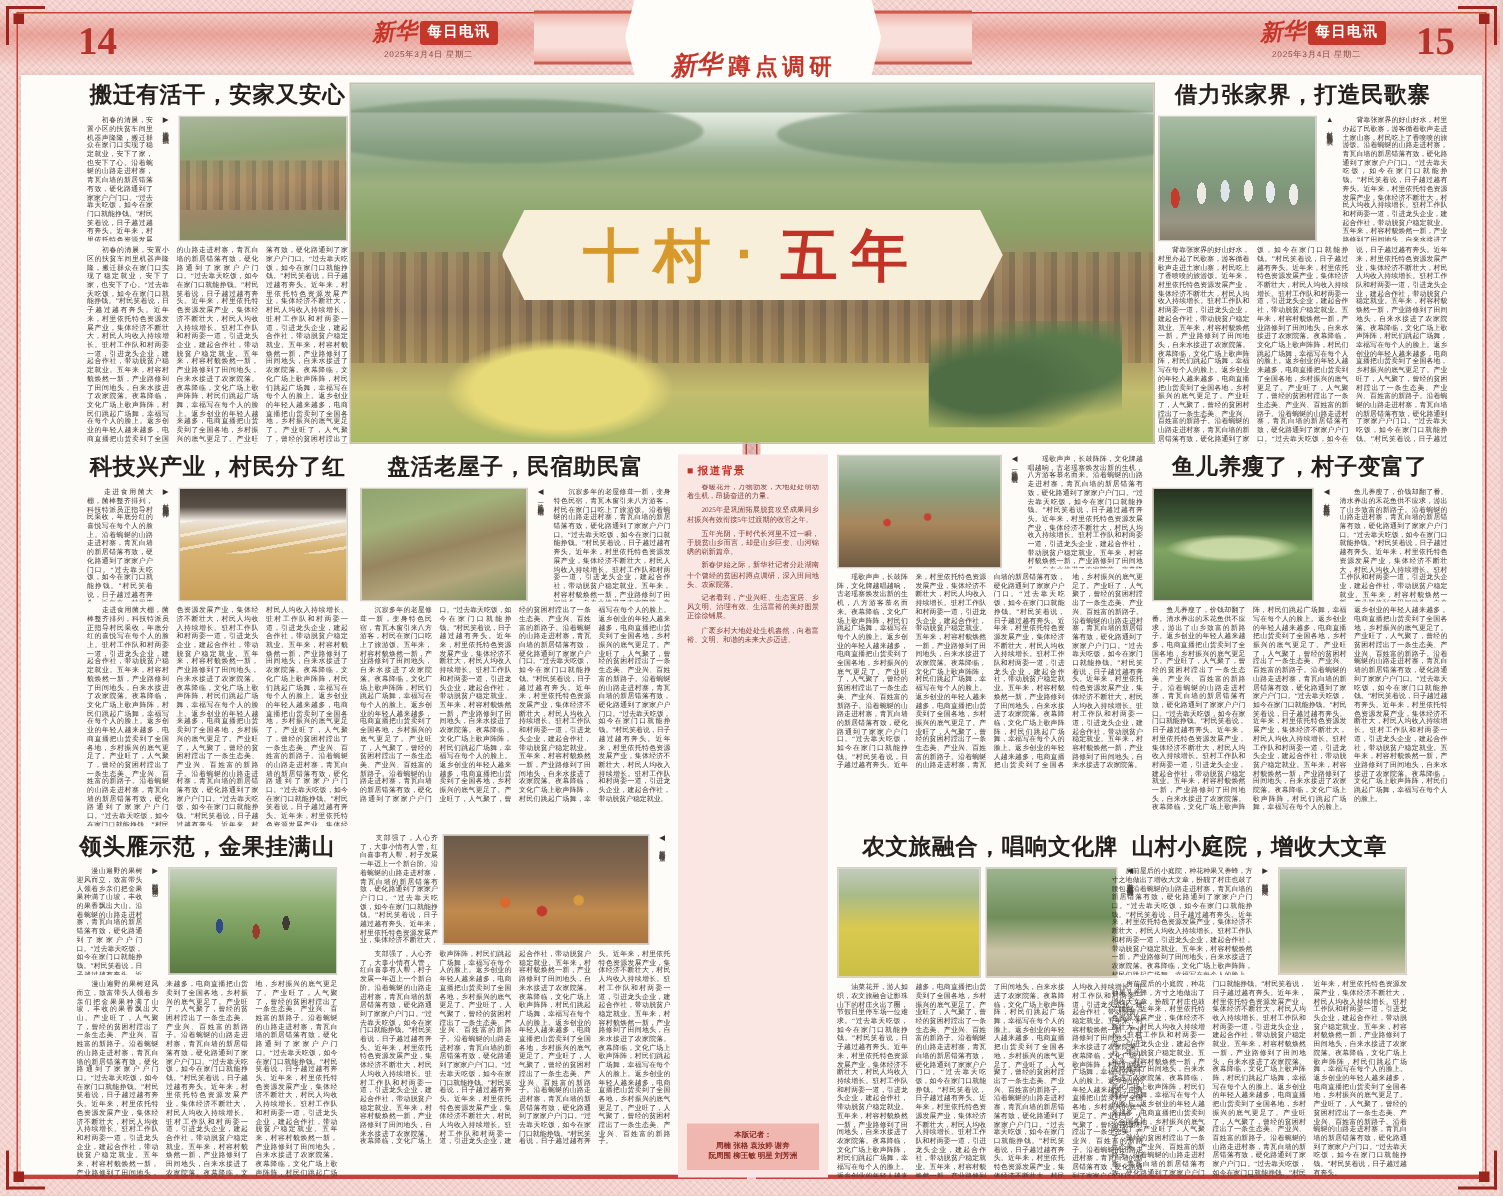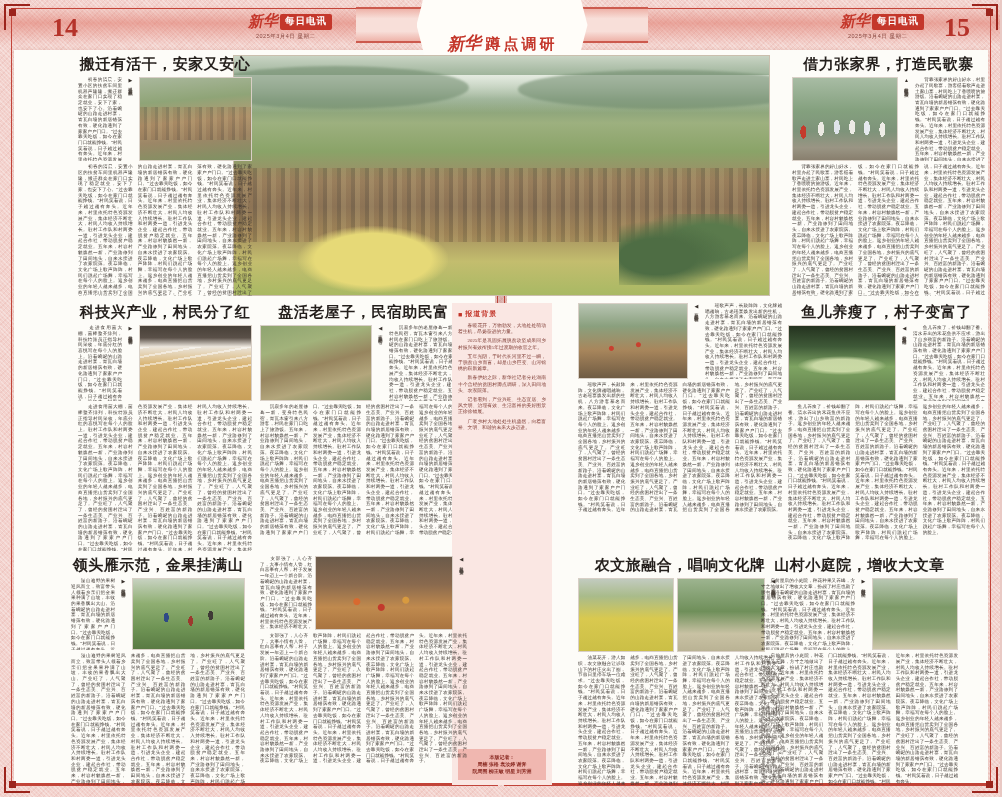--- a/index.html
+++ b/index.html
@@ -45,21 +45,21 @@
   .pond{position:absolute;left:12%;bottom:1%;width:28%;height:28%;
     background:radial-gradient(ellipse at center,#e6d977 0 55%,rgba(230,217,119,0) 72%);}
   .trees{position:absolute;right:4%;bottom:4%;width:24%;height:30%;
     background:radial-gradient(ellipse at 30% 60%,#4e6d44 0 30%,rgba(78,109,68,0) 60%),radial-gradient(ellipse at 70% 40%,#5a7a4c 0 30%,rgba(90,122,76,0) 60%);}
   .banner{position:absolute;left:50%;top:84px;transform:translateX(-50%);width:334px;height:60px;
     background:#f7efd9;clip-path:polygon(0 50%,4.5% 0,95.5% 0,100% 50%,95.5% 100%,4.5% 100%);
     display:flex;align-items:center;justify-content:center;gap:8px;}
   .banner .b1{color:#d8992c;} .banner .bd{color:#d8992c;} .banner .b2{color:#c23327;}
   .banner span{font-size:38px;font-weight:bold;letter-spacing:9px;font-family:"Liberation Sans",sans-serif;}
   
-  .story{position:absolute;display:flex;flex-direction:column;overflow:hidden;box-sizing:border-box;margin-left:20px;}
+  .story{position:absolute;display:flex;flex-direction:column;overflow:hidden;box-sizing:border-box;}
   .story h2{margin:0 0 5px 0;font-size:15px;line-height:1.15;font-weight:bold;color:#241f1c;text-align:center;letter-spacing:.5px;white-space:nowrap;}
   .srow{display:flex;gap:3px;margin-bottom:3px;overflow:hidden;}
   .t{font-size:4.6px;line-height:5.7px;color:#3a332e;text-align:justify;font-family:"Liberation Serif",serif;word-break:break-all;overflow:hidden;}
   .tcol{flex:1;} .tcol.fix{flex:none;width:44px;}
   .cols{flex:1;column-gap:5px;overflow:hidden;}
   .capstrip{flex:none;width:11px;display:flex;flex-direction:column;align-items:center;overflow:hidden;gap:1px;padding-top:1px;}
   .capmark{font-size:5px;color:#37302b;line-height:5px;}
   .captext{writing-mode:vertical-rl;font-size:4.3px;line-height:5px;color:#4a423c;letter-spacing:.5px;}
   .ph{flex:none;position:relative;border:.5px solid #d8cfc6;box-sizing:border-box;overflow:hidden;}
   .ph1{background:linear-gradient(175deg,#a9b79b 0%,#8fa477 28%,#b59a72 52%,#9c8767 72%,#7e9263 100%);}
@@ -144,20 +144,25 @@
     </div>
   </div>
 
   <div class="bigphoto">
     <div class="mist"></div>
     <div class="ridge" style="left:-6%;top:4%;width:50%;height:18%"></div>
     <div class="ridge" style="right:-8%;top:6%;width:55%;height:16%"></div>
     <div class="roofband"></div>
     <div class="pond"></div>
     <div class="trees"></div>
+    <div class="banner">
+      <span class="b1">十村</span>
+      <span class="bd">·</span>
+      <span class="b2">五年</span>
+    </div>
   </div>
 
   <section class="story" style="left:58px;top:55px;width:174px;height:241px">
     <h2>搬迁有活干，安家又安心</h2>
     <div class="srow" style="height:84px">
       <div class="tcol fix t">　　初春的清晨，安置小区的扶贫车间里机器声隆隆，搬迁群众在家门口实现了稳定就业，安下了家，也安下了心。沿着蜿蜒的山路走进村寨，青瓦白墙的新居错落有致，硬化路通到了家家户户门口。“过去靠天吃饭，如今在家门口就能挣钱。”村民笑着说，日子越过越有奔头。近年来，村里依托特色资源发展产业，集体经济不断壮大，村民人均收入持续增长。驻村工作队和村两委一道，引进龙头企业，建起合作社，带动脱贫户稳定就业。五年来，村容村貌焕然一新，产业路修到了田间地头，自来水接进了农家院落。夜幕降临，文化广场上歌声阵阵，村民们跳起广场舞，幸福写在每个人的脸上。返乡创业的年轻人越来越多，电商直播把山货卖到了全国各地，乡村振兴的底气更足了。产业旺了，人气聚了，曾经的贫困村蹚出了一条生态美、产业兴、百姓富的新路子。沿着蜿蜒的山路走进村寨，青瓦白墙的新居错落有致，硬化路通到了家家户户门口。“过去靠天吃饭，如今在家门口就能挣钱。”村民笑着说，日子越过越有奔头。近年来，村里依托特色资源发展产业，集体经济不断壮大，村民人均收入持续增长。驻村工作队和村两委一道，引进龙头企业，建起合作社，带动脱贫户稳定就业。五年来，村容村貌焕然一新，产业路修到了田间地头，自来水接进了农家院落。夜幕降临，文化广场上歌声阵阵，村民们跳起广场舞，幸福写在每个人的脸上。返乡创业的年轻人越来越多，电商直播把山货卖到了全国各地，乡村振兴的底气更足了。产业旺了，人气聚了，曾经的贫困村蹚出了一条生态美、产业兴、百姓富的新路子。沿着蜿蜒的山路走进村寨，青瓦白墙的新居错落有致，硬化路通到了家家户户门口。“过去靠天吃饭，如今在家门口就能挣钱。”村民笑着说，日子越过越有奔头。近年来，村里依托特色资源发展产业，集体经济不断壮大，村民人均收入持续增长。驻村工作队和村两委一道，引进龙头企业，建起合作社，带动脱贫户稳定就业。五年来，村容村貌焕然一新，产业路修到了田间地头，自来水接进了农家院落。夜幕降临，文化广场上歌声阵阵，村民们跳起广场舞，幸福写在每个人的脸上。返乡创业的年轻人越来越多，电商直播把山货卖到了全国各地，乡村振兴的底气更足了。产业旺了，人气聚了，曾经的贫困村蹚出了一条生态美、产业兴、百姓富的新路子。</div>
       <div class="capstrip">
         <span class="capmark">▶</span>
         <span class="captext">搬迁安置点新居航拍。</span>
       </div>

